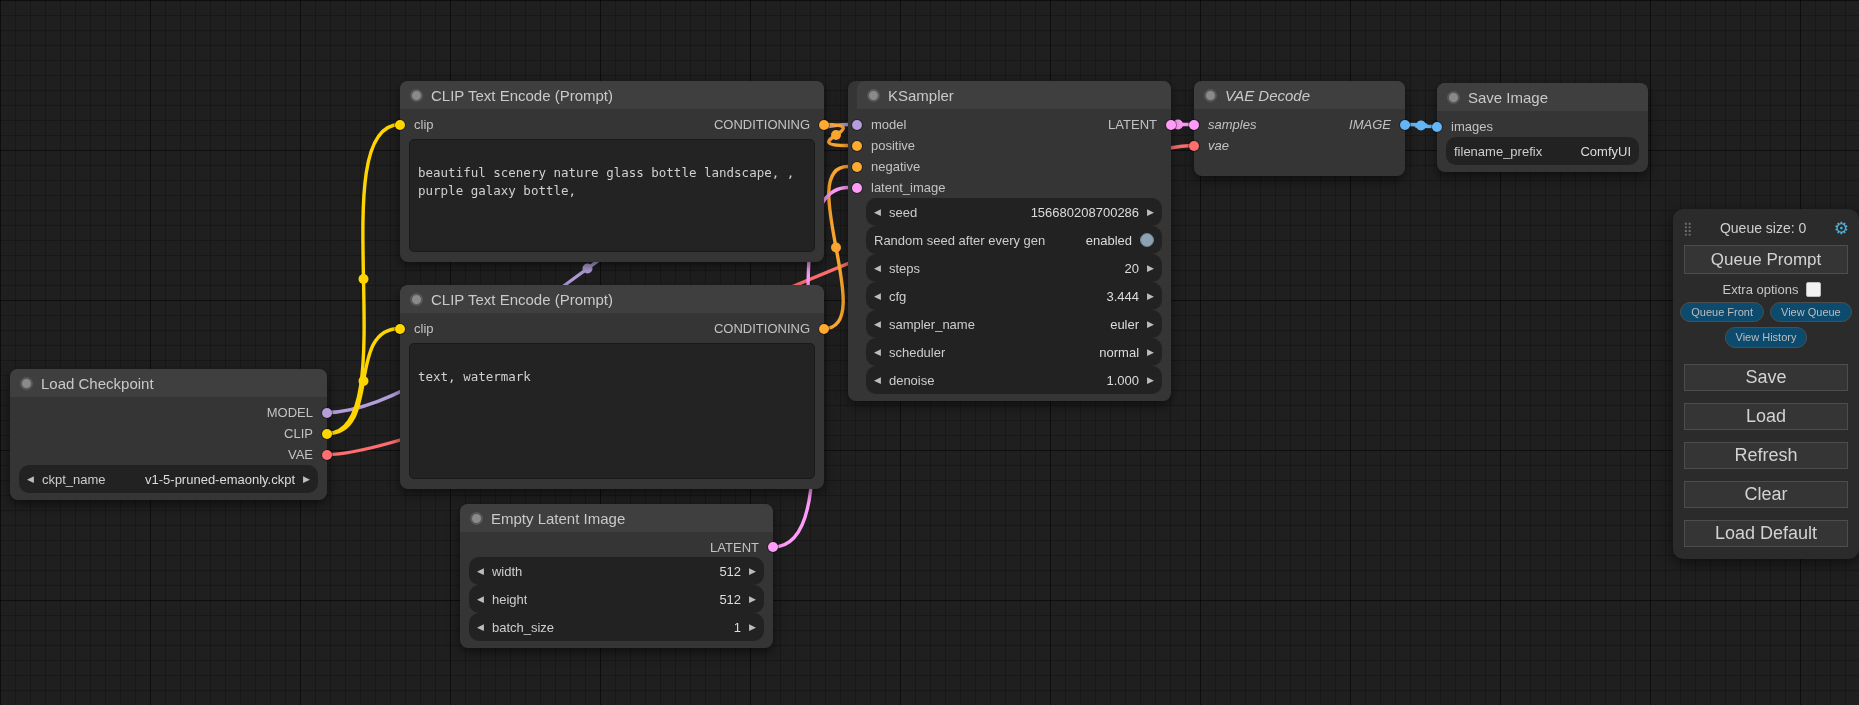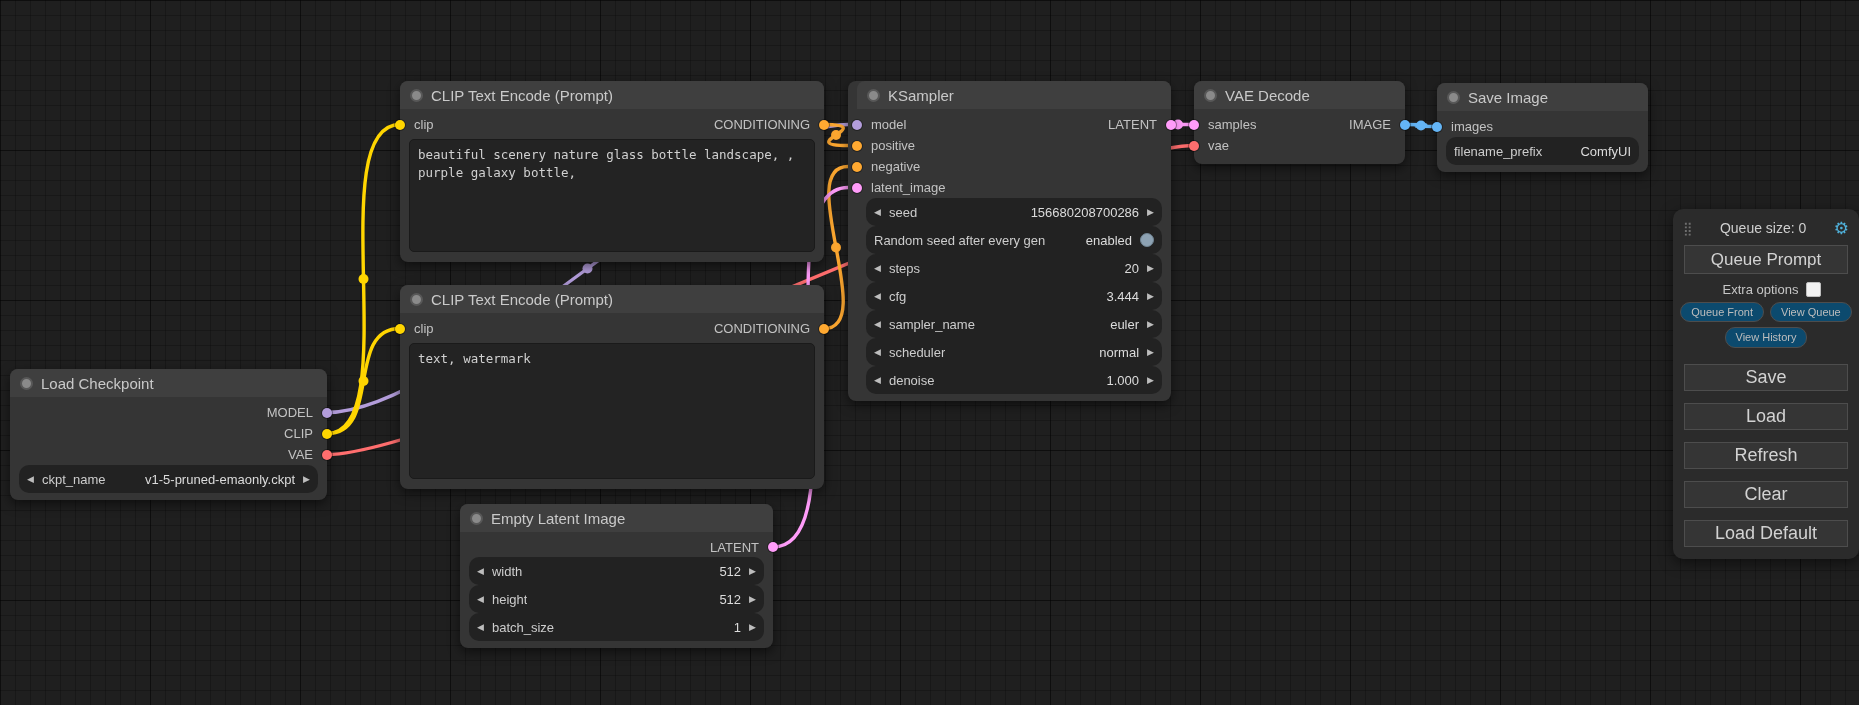--- a/index.html
+++ b/index.html
@@ -29,21 +29,21 @@
        transform:translateY(-50%);background:#888;box-shadow:0 0 0 1px rgba(0,0,0,.35);}
   .dot.in{left:-5px;} .dot.out{right:-5px;}
   .widgets{padding-bottom:7px;}
   .widget{height:28px;margin:0 9px 0;background:#222;border-radius:10px;
           display:flex;align-items:center;padding:0 8px;font-size:13px;color:#cdcdcd;gap:8px;}
   .warrow{font-size:9px;color:#bdbdbd;line-height:1;flex:0 0 auto;}
   .wlabel{white-space:nowrap;overflow:hidden;}
   .wvalue{margin-left:auto;color:#dcdcdc;white-space:nowrap;}
   .knob{width:12px;height:12px;border-radius:50%;background:#8da2b3;border:1px solid #6f8392;flex:0 0 auto;}
   .ta{position:absolute;left:9px;right:9px;bottom:10px;background:#232323;border:1px solid #1a1a1a;
-      border-radius:5px;padding:6px 8px;font-family:"DejaVu Sans Mono",monospace;
+      border-radius:5px;padding:24px 8px;font-family:"DejaVu Sans Mono",monospace;
       font-size:12.5px;line-height:1.45;color:#d0d0d0;white-space:pre-wrap;overflow:hidden;}
   
   .qpanel{position:absolute;z-index:3;left:1673px;top:209px;width:186px;
           background:#2b2b2b;border-radius:10px;box-shadow:0 4px 14px rgba(0,0,0,.55);
           padding:6px 0 12px;color:#cfcfcf;}
   .qheader{height:26px;display:flex;align-items:center;padding:0 10px;gap:6px;}
   .qdrag{color:#6f6f6f;font-size:13px;cursor:grab;}
   .qsize{flex:1;text-align:center;font-size:14px;color:#cfcfcf;}
   .qgear{color:#4fb0d9;font-size:17px;cursor:pointer;line-height:1;}
   button{font-family:inherit;}
@@ -241,21 +241,21 @@
       </div>
       <div class="widget">
         <span class="warrow">◀</span>
         <span class="wlabel">denoise</span>
         <span class="wvalue">1.000</span>
         <span class="warrow">▶</span>
       </div>
     </div>
   </div>
 
-  <div class="node" style="left:1194px;top:81px;width:211px;padding-bottom:8px;">
+  <div class="node" style="left:1194px;top:81px;width:211px;padding-bottom:20px;font-style:italic;">
     <div class="ntitle">
       <span class="cdot"></span>
       <span>VAE Decode</span>
     </div>
     <div class="ports">
       <div class="prow">
         <span class="dot in" style="background: rgb(255, 156, 249);"></span>
         <span>samples</span>
         <span>IMAGE</span>
         <span class="dot out" style="background: rgb(100, 181, 246);"></span>

